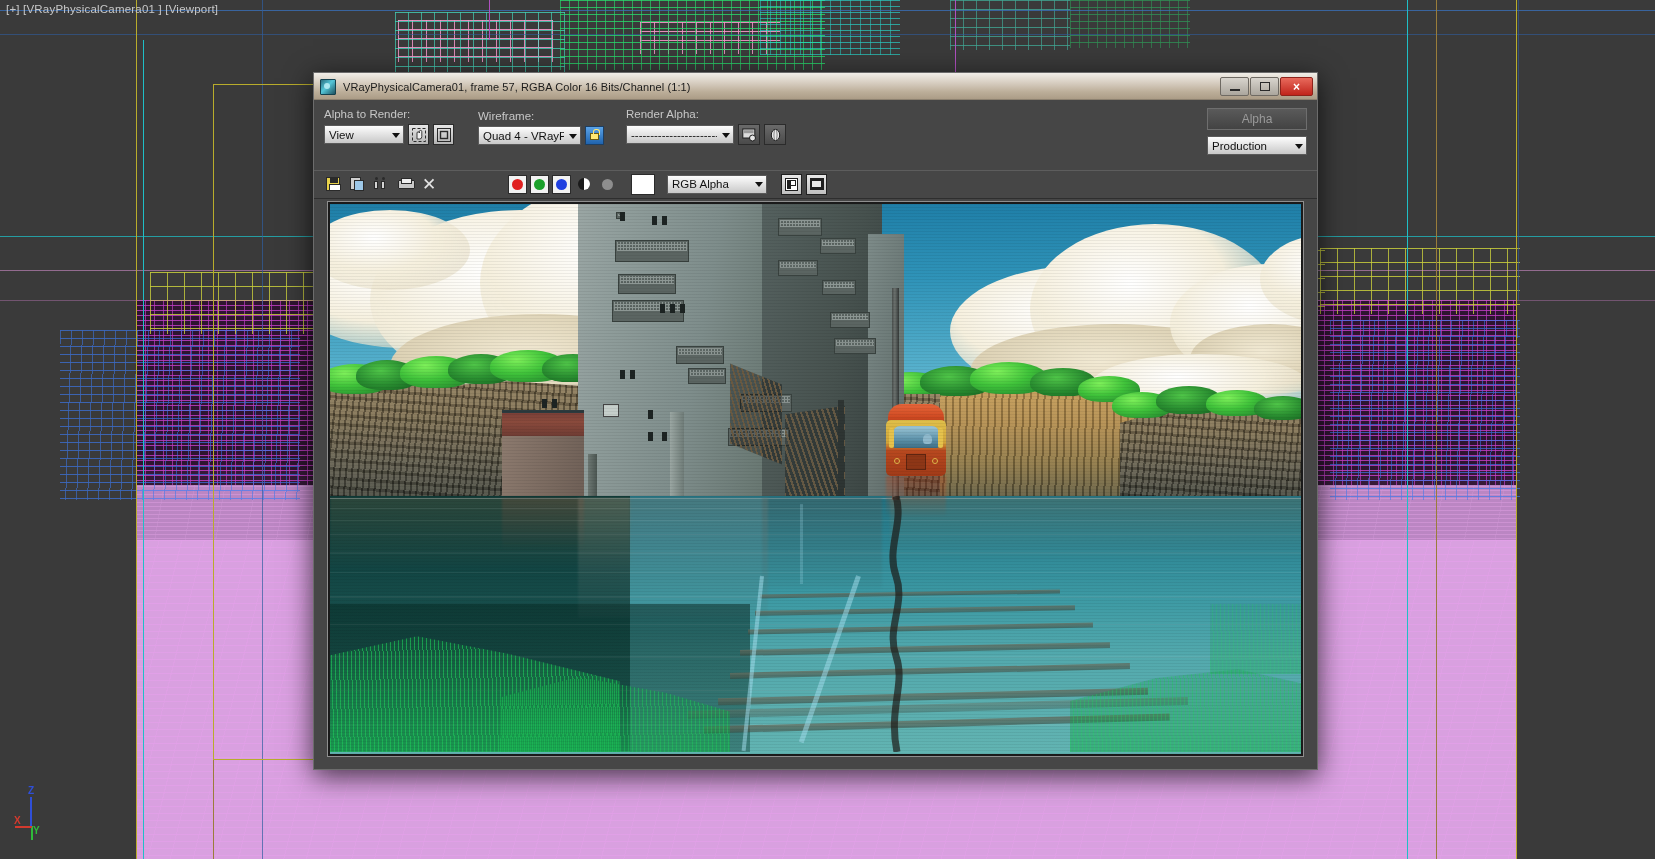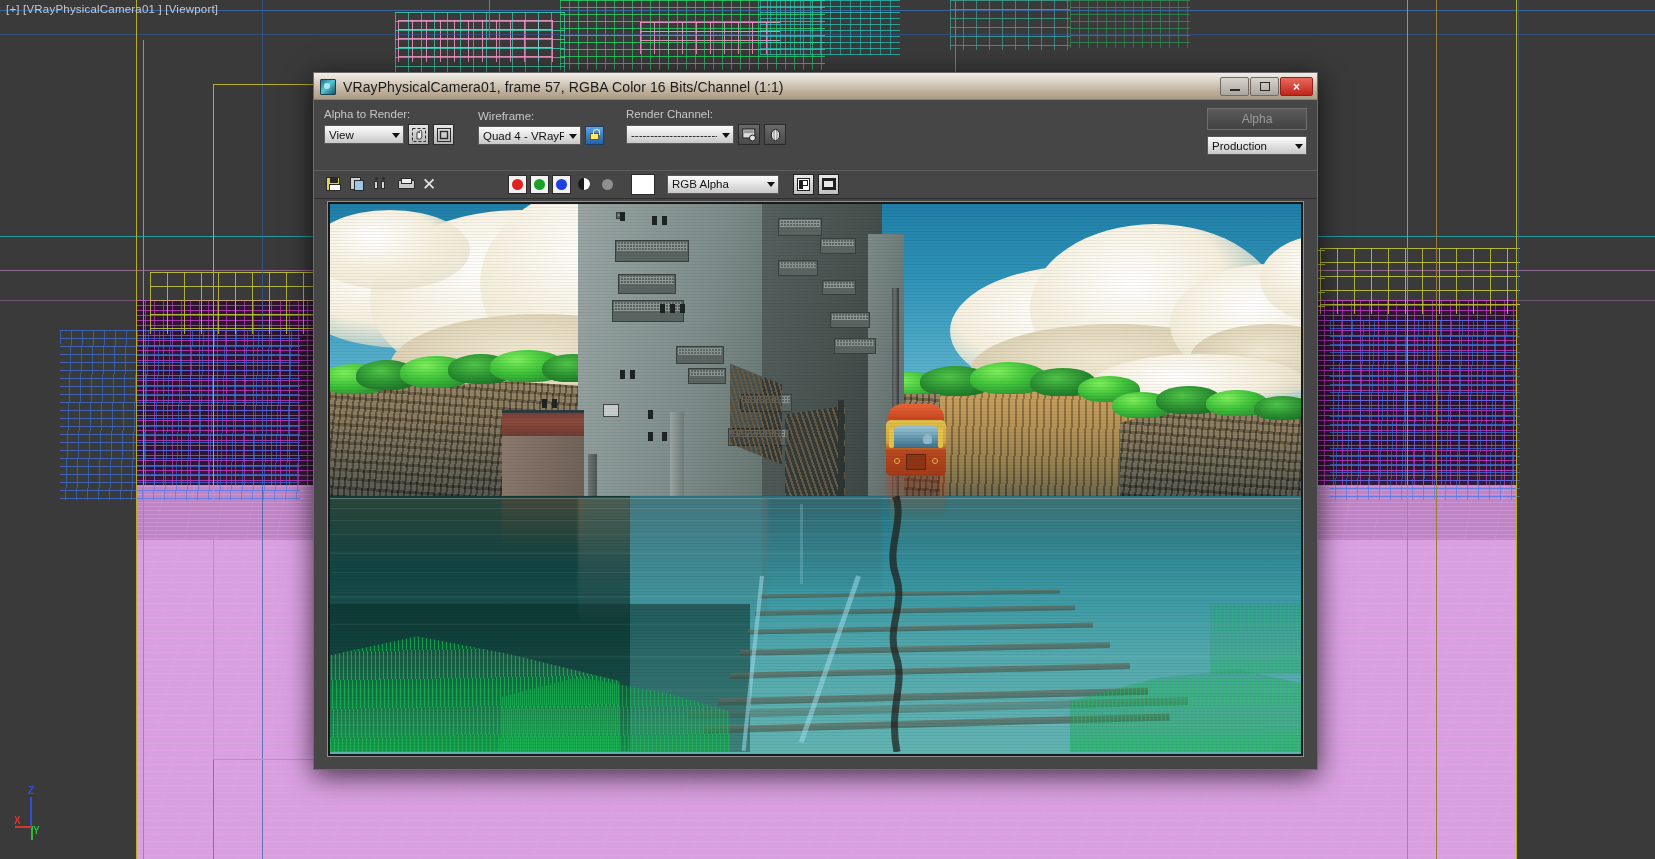--- a/index.html
+++ b/index.html
@@ -88,21 +88,21 @@
 
   .titlebar { position:relative; height:27px;
      background:linear-gradient(to bottom,#f1eee8 0%, #d8cfc2 35%, #bcae99 70%, #a99a84 100%);
      display:flex; align-items:center; padding:0 2px 0 6px; }
   .titlebar::after{content:"";position:absolute;left:0;right:0;bottom:0;height:1px;background:#8d8170;}
   .tb-icon { width:16px; height:16px; margin-right:7px; flex:0 0 auto; position:relative;
      background:linear-gradient(135deg,#2b6f80,#55c6d8 45%,#1d5160); border:1px solid #14414f;
      border-radius:1px; }
   .tb-icon::before{content:"";position:absolute;left:3px;top:3px;width:6px;height:6px;
      background:#bdf0f7;border-radius:50%;opacity:.85;}
-  .tb-title { font-size:14px; color:#1b1b1b; white-space:nowrap; letter-spacing:.1px; }
+  .tb-title { font-size:11px; color:#1b1b1b; white-space:nowrap; letter-spacing:.1px; }
   .tb-spacer { flex:1 1 auto; }
   .winbtns { display:flex; gap:1px; align-items:center; margin-right:2px; }
   .winbtn { width:29px; height:19px; border:1px solid #6f6a63; border-radius:2px;
      background:linear-gradient(to bottom,#d8d4cd,#aba69d);
      display:flex; align-items:center; justify-content:center; cursor:pointer; }
   .winbtn.close { background:linear-gradient(to bottom,#e86a5c,#c0241b);
      border-color:#8e221a; width:33px; }
   .wb-glyph { font-size:11px; color:#2a2a2a; line-height:1; font-family:"Liberation Sans",sans-serif;}
   .winbtn.close .wb-glyph { color:#fff; font-weight:bold; font-size:12px; }
   .wb-min { width:10px; height:2px; background:#2a2a2a; margin-top:6px; }
@@ -372,21 +372,21 @@
               <span class="combo-txt">Quad 4 - VRayPhy</span>
               <span class="arrow"></span>
             </div>
             <div class="lockbtn">
               <div class="lock-sh"></div>
             </div>
           </div>
         </div>
 
         <div class="fieldgrp">
-          <div class="flabel">Render Channel:</div>
+          <div class="flabel">Render Alpha:</div>
           <div class="flds">
             <div class="combo" style="width:108px;">
               <span class="combo-txt">-----------------------</span>
               <span class="arrow"></span>
             </div>
             <div class="sqbtn dark" style="width:22px;height:21px;">
               <svg width="15" height="14" viewBox="0 0 15 14">
                 <rect x="0.8" y="1" width="12" height="9" fill="#dcdcdc" stroke="#1c1c1c"></rect>
                 <rect x="2" y="2.2" width="9.6" height="3" fill="#9a9a9a"></rect>
                 <circle cx="10.5" cy="10" r="3" fill="#e6e6e6" stroke="#1c1c1c"></circle>
@@ -450,21 +450,21 @@
           </div>
         <div class="tool" style="width:20px;">
             <div class="mono-ic"></div>
           </div>
       </div>
 
       <div class="sep" style="width:14px;"></div>
       <div class="swatch"></div>
       <div class="sep" style="width:12px;"></div>
 
-      <div class="combo" style="width:112px;">
+      <div class="combo" style="width:100px;">
         <span class="combo-txt">RGB Alpha</span>
         <span class="arrow"></span>
       </div>
 
       <div class="sep" style="width:14px;"></div>
 
       <div class="tb-grp" style="gap:4px;">
         <div class="layoutbtn">
             <div class="lb-a"></div>
           </div>

